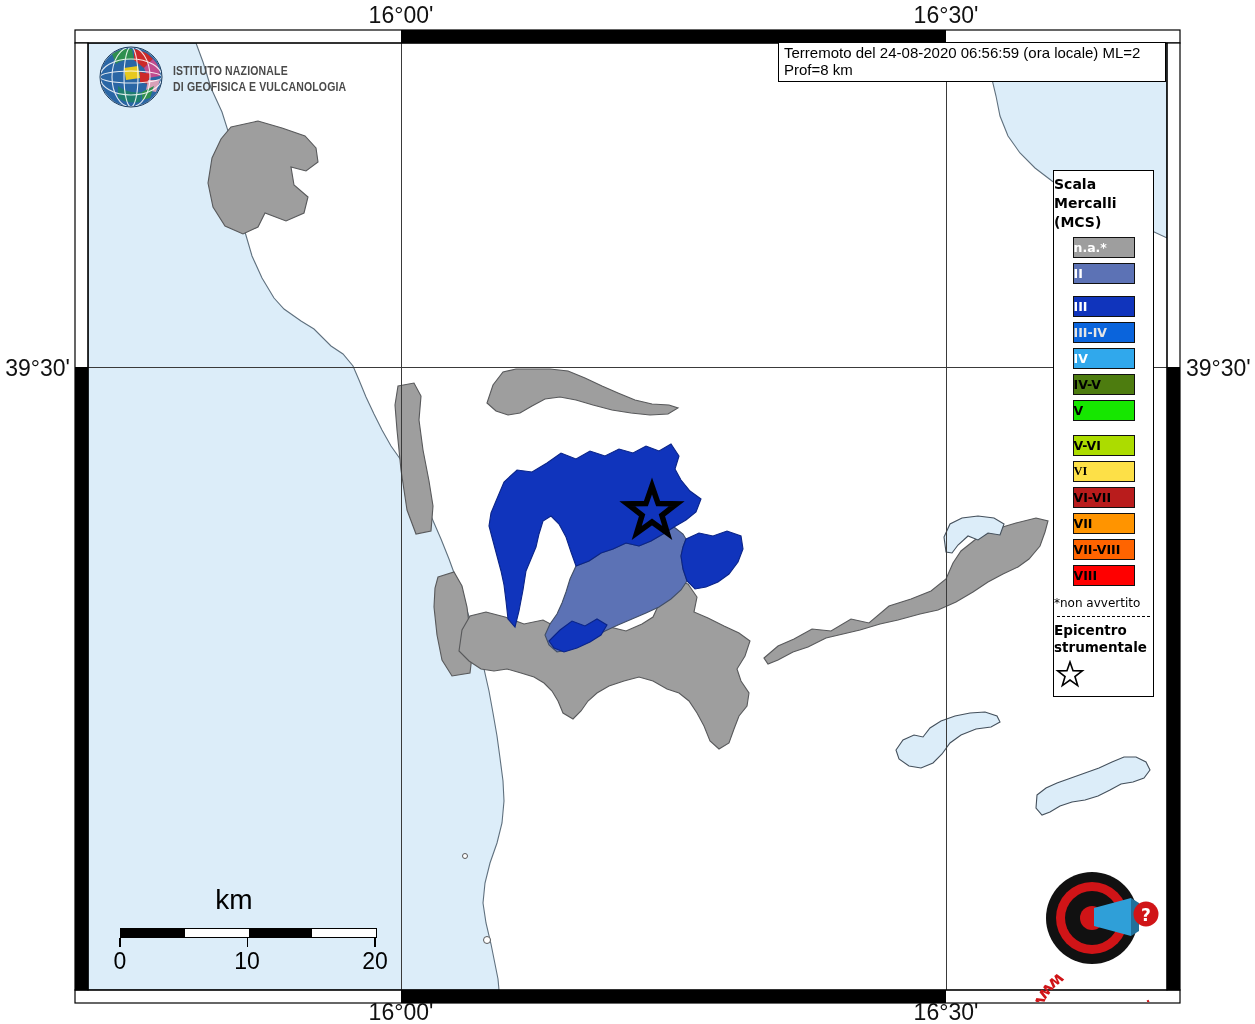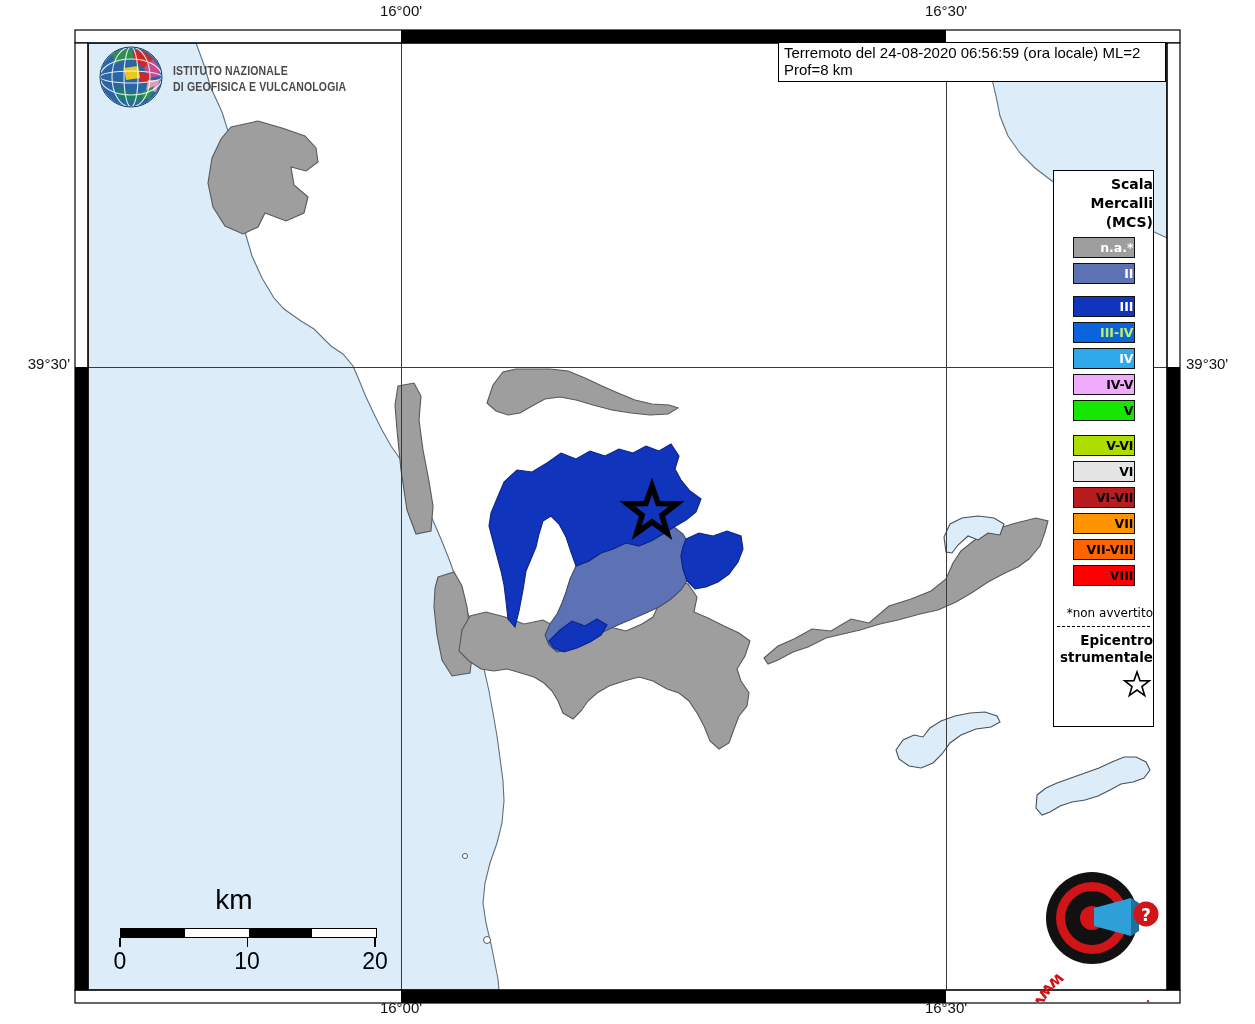--- a/index.html
+++ b/index.html
@@ -1,30 +1,30 @@
 <!DOCTYPE html>
 <html><head>
 <meta charset="utf-8">
 <style>
   html,body{margin:0;padding:0;background:#fff;}
   body{width:1255px;height:1024px;position:relative;overflow:hidden;
        font-family:"Liberation Sans",sans-serif;color:#000;}
   #map-svg{position:absolute;left:0;top:0;}
-  .axis-label{position:absolute;font-size:15px;color:#111;}
+  .axis-label{position:absolute;font-size:23px;color:#111;}
   .axis-center{width:130px;text-align:center;}
   #info-box{position:absolute;left:778px;top:42px;width:376px;background:#fff;
     border:1.4px solid #000;padding:2px 5px 3px 5px;font-size:15px;line-height:16.6px;}
   #legend{position:absolute;left:1053px;top:170px;width:99px;background:#fff;
-    border:1.5px solid #000;text-align:right;padding:4px 0 22px 0;
+    border:1.5px solid #000;text-align:left;padding:4px 0 2px 0;
     font-family:"DejaVu Sans",sans-serif;}
   .legend-title-line{font-weight:bold;font-size:14px;line-height:19px;}
   #mcs-list{margin-top:4px;}
   .swatch{width:60px;height:19px;margin:5px auto 0 auto;border:1px solid #111;
     font-weight:bold;font-size:12.5px;line-height:19px;}
-  #legend-footnote{font-size:12px;margin-top:20px;font-family:"DejaVu Sans",sans-serif;}
+  #legend-footnote{font-size:12px;margin-top:10px;font-family:"DejaVu Sans",sans-serif;}
   #legend-divider{border:none;border-top:1.6px dashed #000;margin:6px 3px 5px 3px;}
   .epi-line{font-weight:bold;font-size:13.5px;line-height:17px;}
   #ingv-text{position:absolute;left:173px;top:63px;font-weight:bold;font-size:12.5px;
     line-height:16px;color:#4a4a4a;transform:scaleX(.84);transform-origin:left top;
     letter-spacing:.2px;white-space:nowrap;}
   #ingv-globe{position:absolute;left:98px;top:46px;}
   #scalebar-km{position:absolute;left:169px;top:884px;width:130px;text-align:center;
     font-size:28px;}
   #scalebar{position:absolute;left:120px;top:928px;width:255px;height:8px;
     border:1.6px solid #000;display:flex;}
@@ -169,26 +169,26 @@
 </div>
 
 <div id="legend">
   <div class="legend-title-line">Scala</div>
   <div class="legend-title-line">Mercalli</div>
   <div class="legend-title-line">(MCS)</div>
   <div id="mcs-list">
       <div class="swatch" style="background: rgb(158, 158, 158); color: rgb(255, 255, 255);">n.a.*</div>
       <div class="swatch" style="background: rgb(92, 114, 181); color: rgb(255, 255, 255);">II</div>
       <div class="swatch" style="background: rgb(16, 52, 188); color: rgb(255, 255, 255); margin-top: 12px;">III</div>
-      <div class="swatch" style="background: rgb(10, 100, 220); color: #bef264;">III-IV</div>
+      <div class="swatch" style="background: rgb(10, 100, 220); color: #e5e5e5;">III-IV</div>
       <div class="swatch" style="background: rgb(48, 168, 236); color: rgb(255, 255, 255);">IV</div>
-      <div class="swatch" style="background: #f0abfc; color: rgb(0, 0, 0);">IV-V</div>
+      <div class="swatch" style="background: #4d7c0f; color: rgb(0, 0, 0);">IV-V</div>
       <div class="swatch" style="background: rgb(22, 231, 0); color: rgb(0, 0, 0);">V</div>
       <div class="swatch" style="background: rgb(172, 220, 0); color: rgb(0, 0, 0); margin-top: 14px;">V-VI</div>
-      <div class="swatch" style="background: #e5e5e5; color: rgb(0, 0, 0);">VI</div>
+      <div class="swatch" style="background: #fde047; color: rgb(0, 0, 0); font-family: Liberation Serif, serif;">VI</div>
       <div class="swatch" style="background: #b91c1c; color: rgb(0, 0, 0);">VI-VII</div>
       <div class="swatch" style="background: rgb(255, 148, 0); color: rgb(0, 0, 0);">VII</div>
       <div class="swatch" style="background: rgb(255, 100, 0); color: rgb(0, 0, 0);">VII-VIII</div>
       <div class="swatch" style="background: rgb(255, 0, 0); color: rgb(0, 0, 0);">VIII</div>
     </div>
   <div id="legend-footnote">*non avvertito</div>
   <hr id="legend-divider">
   <div class="epi-line">Epicentro</div>
   <div class="epi-line">strumentale</div>
   <svg id="legend-star" width="32" height="30" viewBox="-16 -15 32 30">

